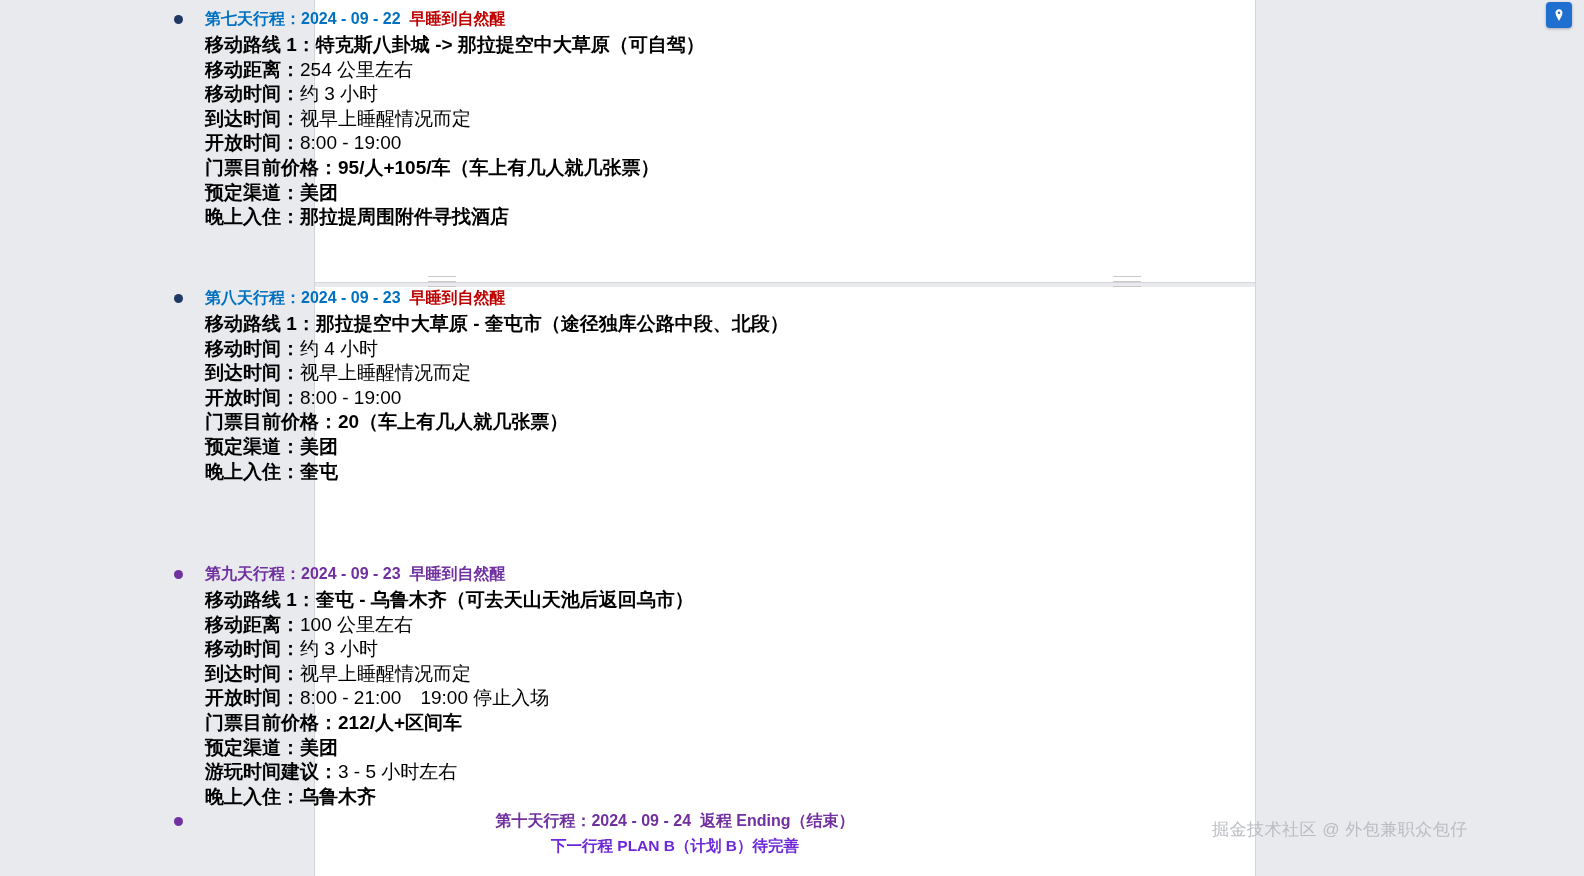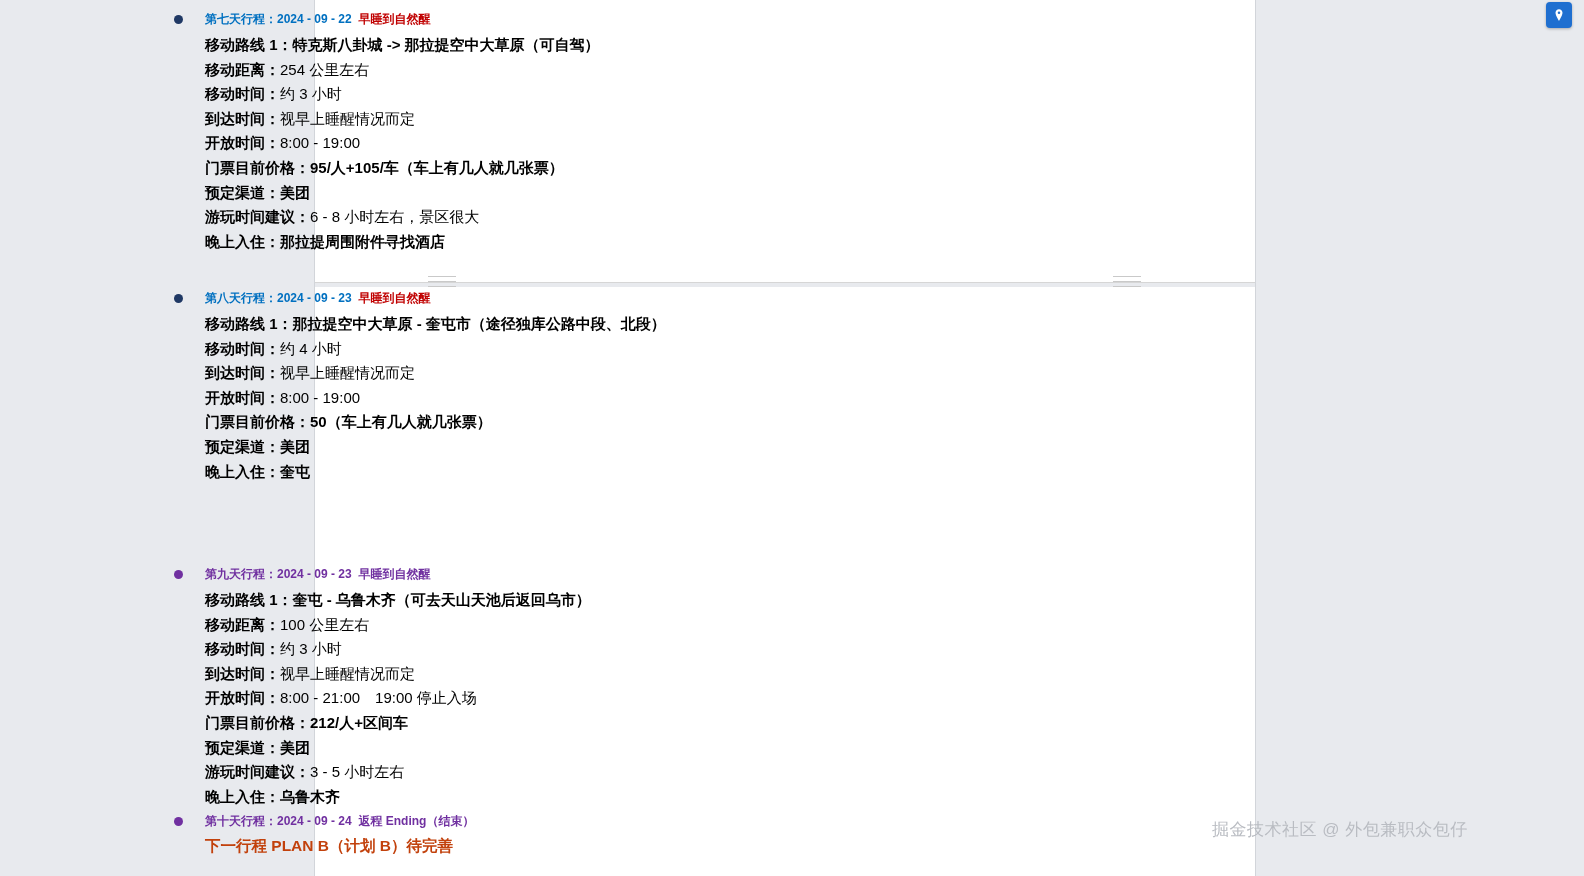--- a/index.html
+++ b/index.html
@@ -70,41 +70,41 @@
     position: absolute;
     left: 174px;
     top: 7px;
     width: 9px;
     height: 9px;
     border-radius: 50%;
     background: #1f3864;
   }
   .bullet.purple { background: #7030a0; }
   .day-title {
-    font-size: 12px;
+    font-size: 16px;
     font-weight: bold;
     line-height: 22px;
     white-space: nowrap;
     margin-bottom: 3px;
   }
   .day-title .t-name { color: #0070c0; }
   .day-title .t-name.purple { color: #7030a0; }
   .day-title .t-date { color: #0070c0; }
   .day-title .t-date.purple { color: #7030a0; }
   .day-title .t-note { color: #c00000; }
   .day-title .t-note.purple { color: #7030a0; }
   .subtitle {
     font-size: 15.5px;
     font-weight: bold;
-    color: #c2410c;
+    color: #6d28d9;
     line-height: 22px;
     white-space: nowrap;
   }
   .row {
-    font-size: 15px;
+    font-size: 19px;
     color: #000000;
     line-height: 24.6px;
     white-space: nowrap;
   }
   .row .k { font-weight: bold; }
   .row .v { font-weight: normal; }
   .row .v.bold { font-weight: bold; }
 
   
   #locate-btn {
@@ -170,48 +170,47 @@
       <div class="day-block" style="position: absolute; top: 8px; left: 0px; width: 940px;">
         <span class="bullet" style="background: rgb(31, 56, 100);"></span>
         <div class="day-title"><span class="t-name">第七天行程：</span><span class="t-date">2024 - 09 - 22</span>&nbsp;&nbsp;<span class="t-note">早睡到自然醒</span></div>
         <div class="row"><span class="k">移动路线 1：</span><span class="v bold">特克斯八卦城  -&gt;  那拉提空中大草原（可自驾）</span></div>
         <div class="row"><span class="k">移动距离：</span><span class="v">254 公里左右</span></div>
         <div class="row"><span class="k">移动时间：</span><span class="v">约 3 小时</span></div>
         <div class="row"><span class="k">到达时间：</span><span class="v">视早上睡醒情况而定</span></div>
         <div class="row"><span class="k">开放时间：</span><span class="v">8:00 - 19:00</span></div>
         <div class="row"><span class="k">门票目前价格：</span><span class="v bold">95/人+105/车（车上有几人就几张票）</span></div>
         <div class="row"><span class="k">预定渠道：</span><span class="v bold">美团</span></div>
-        <div class="row"><span class="k">游玩时间建议：</span><span class="v">6 - 8 小时左右，景区很大</span></div>
         <div class="row"><span class="k">晚上入住：</span><span class="v bold">那拉提周围附件寻找酒店</span></div>
       </div>
       <div class="day-block" style="position: absolute; top: 287px; left: 0px; width: 940px;">
         <span class="bullet" style="background: rgb(31, 56, 100);"></span>
         <div class="day-title"><span class="t-name">第八天行程：</span><span class="t-date">2024 - 09 - 23</span>&nbsp;&nbsp;<span class="t-note">早睡到自然醒</span></div>
         <div class="row"><span class="k">移动路线 1：</span><span class="v bold">那拉提空中大草原 - 奎屯市（途径独库公路中段、北段）</span></div>
         <div class="row"><span class="k">移动时间：</span><span class="v">约 4 小时</span></div>
         <div class="row"><span class="k">到达时间：</span><span class="v">视早上睡醒情况而定</span></div>
         <div class="row"><span class="k">开放时间：</span><span class="v">8:00 - 19:00</span></div>
-        <div class="row"><span class="k">门票目前价格：</span><span class="v bold">50（车上有几人就几张票）</span></div>
+        <div class="row"><span class="k">门票目前价格：</span><span class="v bold">20（车上有几人就几张票）</span></div>
         <div class="row"><span class="k">预定渠道：</span><span class="v bold">美团</span></div>
         <div class="row"><span class="k">晚上入住：</span><span class="v bold">奎屯</span></div>
       </div>
       <div class="day-block" style="position: absolute; top: 563px; left: 0px; width: 940px;">
         <span class="bullet purple" style="background: rgb(112, 48, 160);"></span>
         <div class="day-title"><span class="t-name purple">第九天行程：</span><span class="t-date purple">2024 - 09 - 23</span>&nbsp;&nbsp;<span class="t-note purple">早睡到自然醒</span></div>
         <div class="row"><span class="k">移动路线 1：</span><span class="v bold">奎屯 - 乌鲁木齐（可去天山天池后返回乌市）</span></div>
         <div class="row"><span class="k">移动距离：</span><span class="v">100 公里左右</span></div>
         <div class="row"><span class="k">移动时间：</span><span class="v">约 3 小时</span></div>
         <div class="row"><span class="k">到达时间：</span><span class="v">视早上睡醒情况而定</span></div>
         <div class="row"><span class="k">开放时间：</span><span class="v">8:00 - 21:00　19:00 停止入场</span></div>
         <div class="row"><span class="k">门票目前价格：</span><span class="v bold">212/人+区间车</span></div>
         <div class="row"><span class="k">预定渠道：</span><span class="v bold">美团</span></div>
         <div class="row"><span class="k">游玩时间建议：</span><span class="v">3 - 5 小时左右</span></div>
         <div class="row"><span class="k">晚上入住：</span><span class="v bold">乌鲁木齐</span></div>
       </div>
-      <div class="day-block" style="position: absolute; top: 810px; left: 0px; width: 940px;">
+      <div class="day-block" style="position: absolute; top: 810px; left: 0px; width: 940px; text-align: center;">
         <span class="bullet purple" style="background: rgb(112, 48, 160);"></span>
         <div class="day-title"><span class="t-name purple">第十天行程：</span><span class="t-date purple">2024 - 09 - 24</span>&nbsp;&nbsp;<span class="t-note purple">返程 Ending（结束）</span></div>
         <div class="subtitle">下一行程 PLAN B（计划 B）待完善</div>
       </div>
     </div>
 
   <div id="locate-btn">
     <svg width="14" height="14" viewBox="0 0 24 24">
       <path d="M12 2C8.7 2 6 4.7 6 8c0 4.5 6 14 6 14s6-9.5 6-14c0-3.3-2.7-6-6-6zm0 8.2A2.2 2.2 0 1 1 12 5.8a2.2 2.2 0 0 1 0 4.4z" fill="#ffffff"></path>
     </svg>

